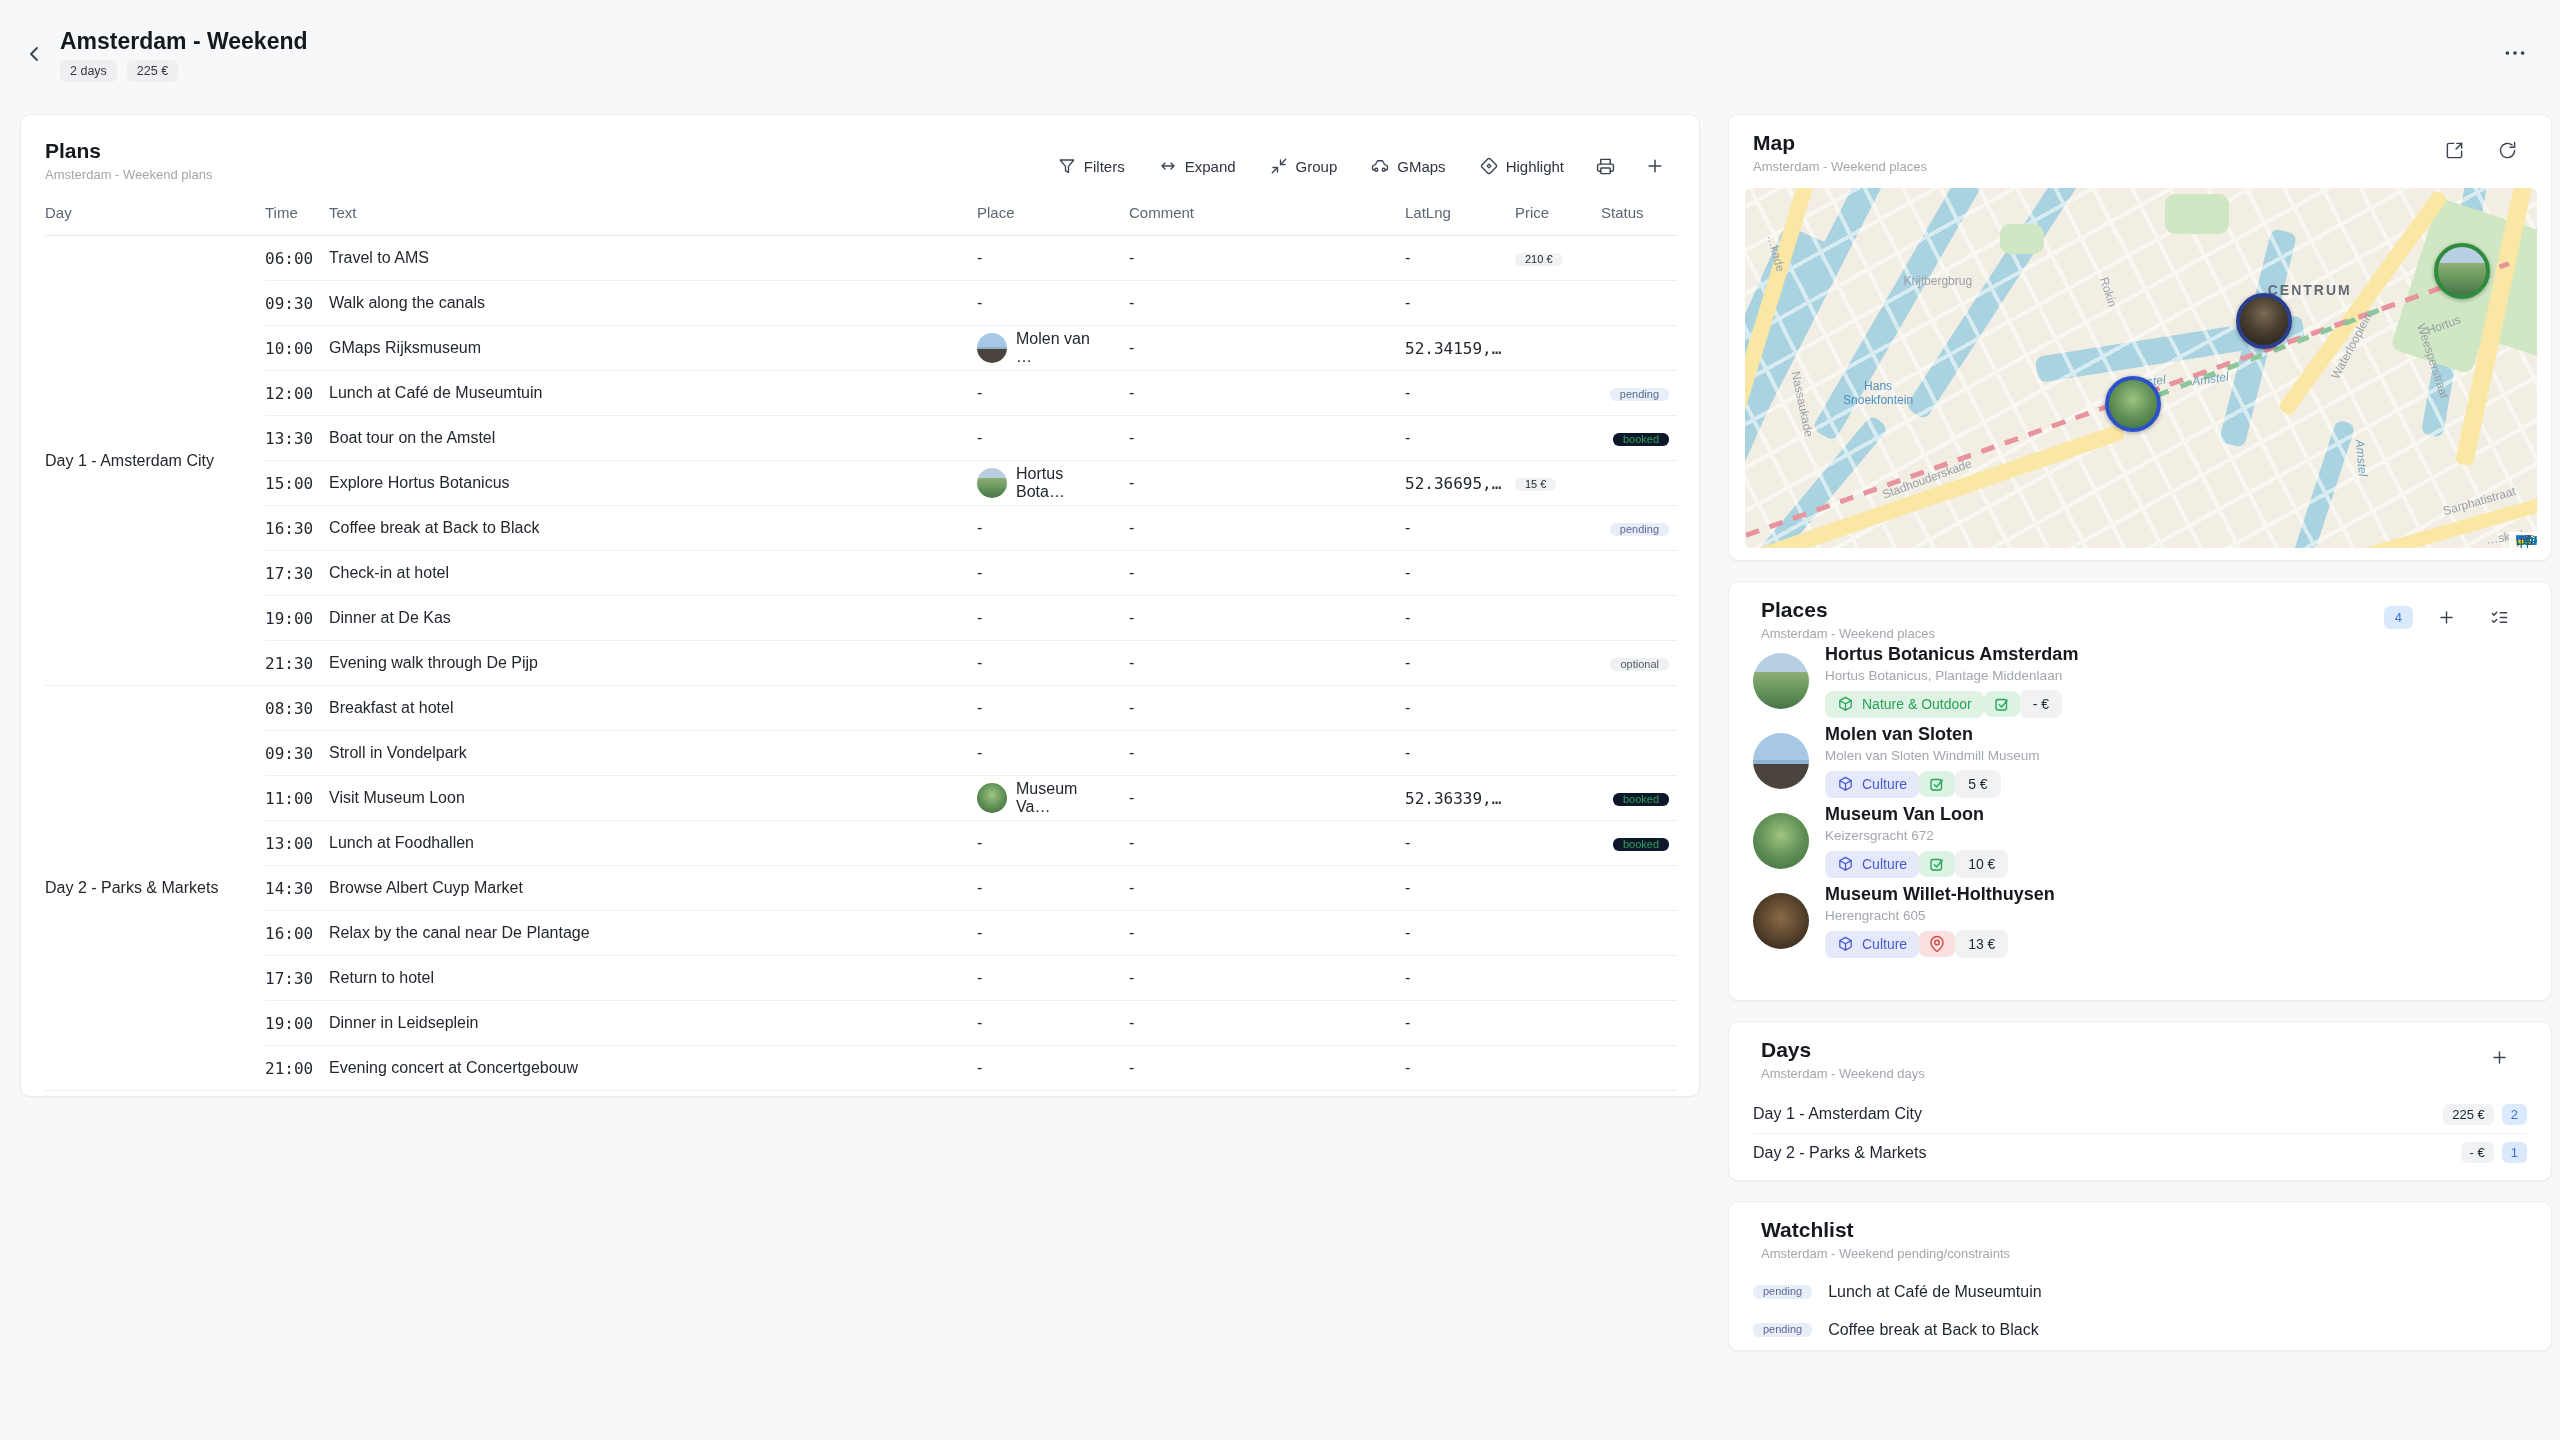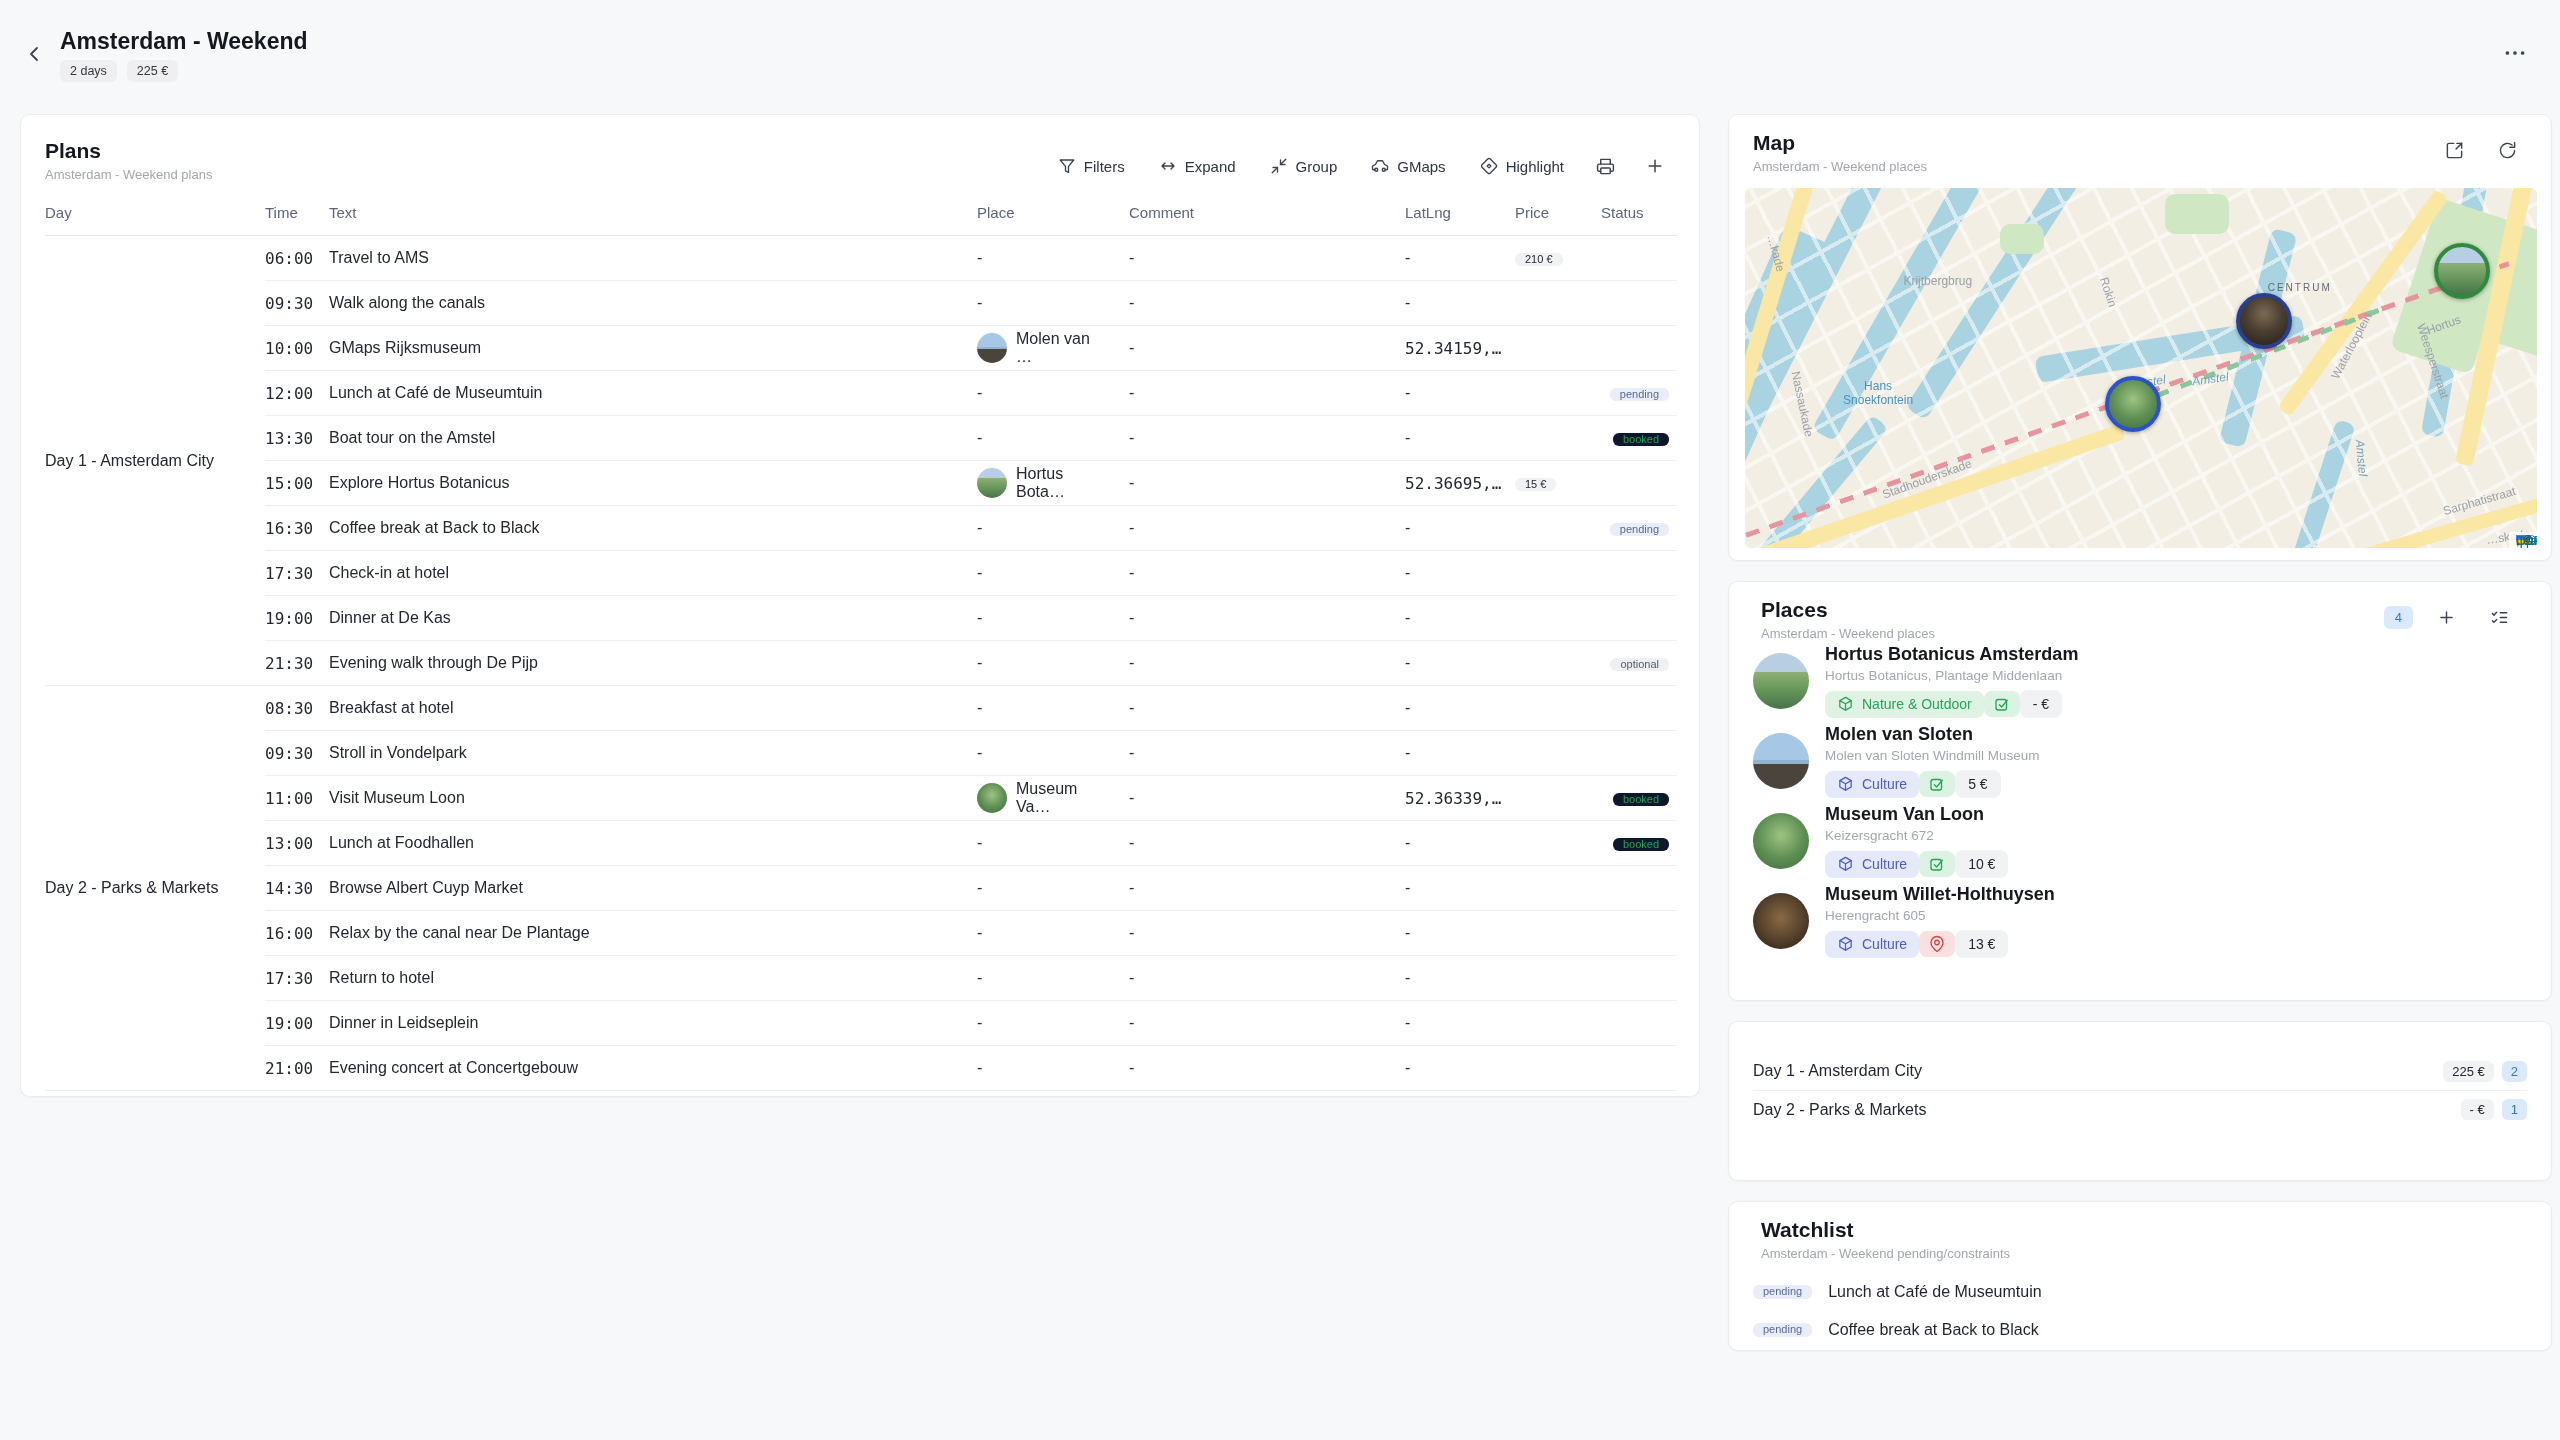--- a/index.html
+++ b/index.html
@@ -54,21 +54,21 @@
   .map { position:relative; width:792px; height:360px; margin-top:14px; border-radius:6px; overflow:hidden; background:#f3eee3; }
   .map * { position:absolute; }
   .water { background:#a9d3e0; border-radius:8px; }
   .road { background:#f9e7a3; border-radius:6px; }
   .green { background:#cfe7c3; border-radius:10px; }
   .streets { left:0; top:0; width:100%; height:100%; opacity:.55;
     background:
       repeating-linear-gradient(63deg, transparent 0 30px, #ffffff 30px 34px),
       repeating-linear-gradient(-29deg, transparent 0 34px, #ffffff 34px 38px); }
   .map-label { font-size:12px; color:#9aa0a8; white-space:nowrap; transform-origin:center; }
-  .map-label.district { font-size:10px; font-weight:400; color:#636b76; letter-spacing:2px; }
+  .map-label.district { font-size:14px; font-weight:700; color:#636b76; letter-spacing:2px; }
   .map-label.water-lbl { color:#6ea3c0; font-style:italic; }
   .map-label.poi { color:#4a90c2; white-space:normal; width:92px; text-align:center; }
   .route { height:5px; transform-origin:0 0; }
   .route-red { background:repeating-linear-gradient(90deg,#e8949f 0 14px, transparent 14px 25px); }
   .route-green { background:repeating-linear-gradient(90deg,#8bc79a 0 12px, transparent 12px 25px); }
   .marker { width:56px; height:56px; border-radius:50%; transform:translate(-50%,-50%); box-shadow:0 1px 4px rgba(0,0,0,.35); }
   .photo-hortus { background:linear-gradient(180deg,#b8cfe3 0%,#b8cfe3 34%,#8fae77 34%,#6b9a5d 62%,#47734a 100%); }
   .photo-organ { background:radial-gradient(circle at 50% 35%, #7a6a52 0%, #4a3f31 45%, #231d16 100%); }
   .photo-garden { background:radial-gradient(circle at 50% 40%, #9ec482 0%, #5f8f54 52%, #3d6b3f 100%); }
   .photo-windmill { background:linear-gradient(180deg,#a6c8e6 0 48%,#8fb3d1 48% 55%,#4a443c 55% 100%); }
@@ -599,20 +599,33 @@
               </svg>
             </span>
         <span class="price-chip">13 €</span>
       </div>
     </div>
   </div>
 </div>
 </section>
 
 <section class="card days-card">
+  <div class="r-head">
+    <div>
+      <div class="card-title">Days</div>
+      <div class="card-sub">Amsterdam - Weekend days</div>
+    </div>
+    <div class="r-head-icons">
+      <button class="tb-icon-btn">
+        <svg class="icon" width="19" height="19" viewBox="0 0 24 24">
+            <path d="M12 5v14M5 12h14"></path>
+          </svg>
+      </button>
+    </div>
+  </div>
   <div class="days-rows">
       <div class="day-row">
         <span class="day-row-label">Day 1 - Amsterdam City</span>
         <span class="day-row-right">
           <span class="mini-chip mini-price">225 €</span>
           <span class="mini-chip mini-count">2</span>
         </span>
       </div>
       <div class="day-row">
         <span class="day-row-label">Day 2 - Parks &amp; Markets</span>

